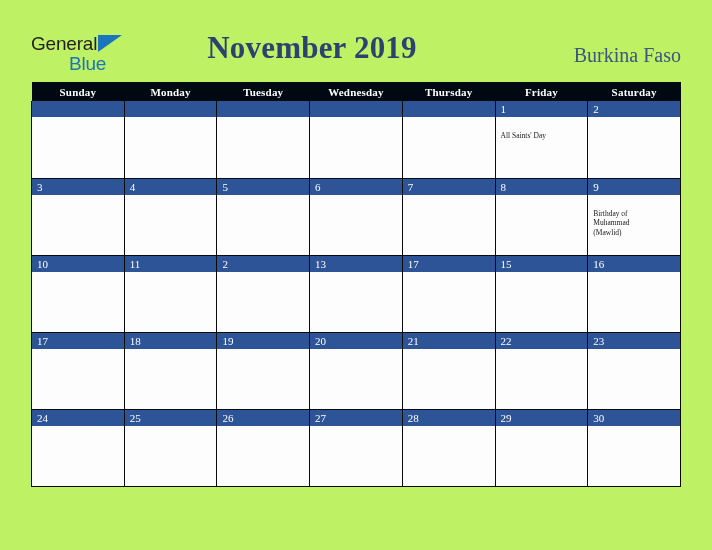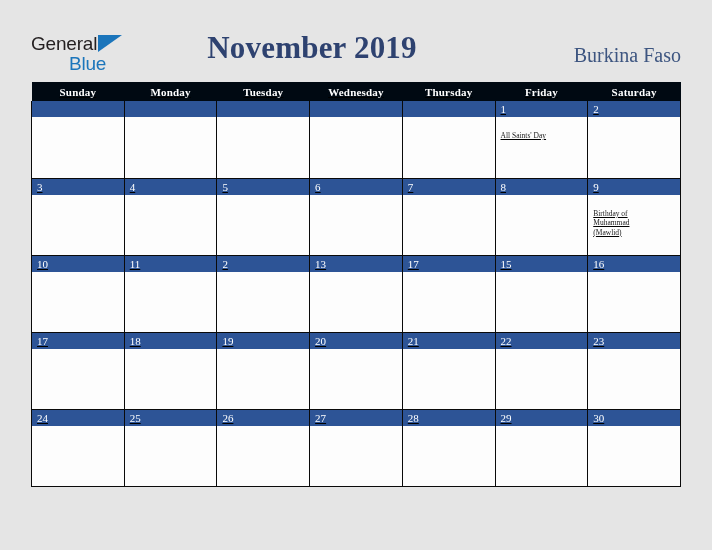--- a/index.html
+++ b/index.html
@@ -7,21 +7,21 @@
   html, body {
     margin: 0; padding: 0;
     width: 712px; height: 550px;
     background: #fcfcfc;
     font-family: "Liberation Serif", "DejaVu Serif", serif;
     overflow: hidden;
   }
   #page {
     position: relative;
     width: 712px; height: 550px;
-    background: #e5e5e5;
+    background: #bef264;
   }
 
   
   .top-bar {
     position: absolute;
     left: 0; top: 0;
     width: 712px; height: 82px;
   }
 
   
@@ -76,21 +76,20 @@
     color: #3d5580;
   }
 
   
   .calendar {
     position: absolute;
     left: 31px; top: 82px;
     width: 650px;
     border-collapse: collapse;
     table-layout: fixed;
-    text-decoration: underline;
   }
   .calendar th {
     height: 19px;
     background: #000912;
     color: #ffffff;
     font-size: 11px;
     font-weight: bold;
     text-align: center;
     border: none;
     padding: 0;

